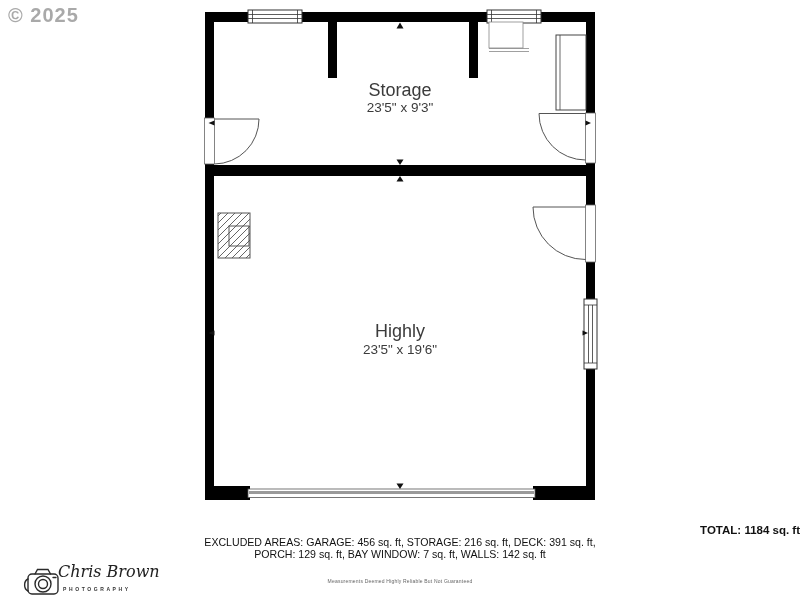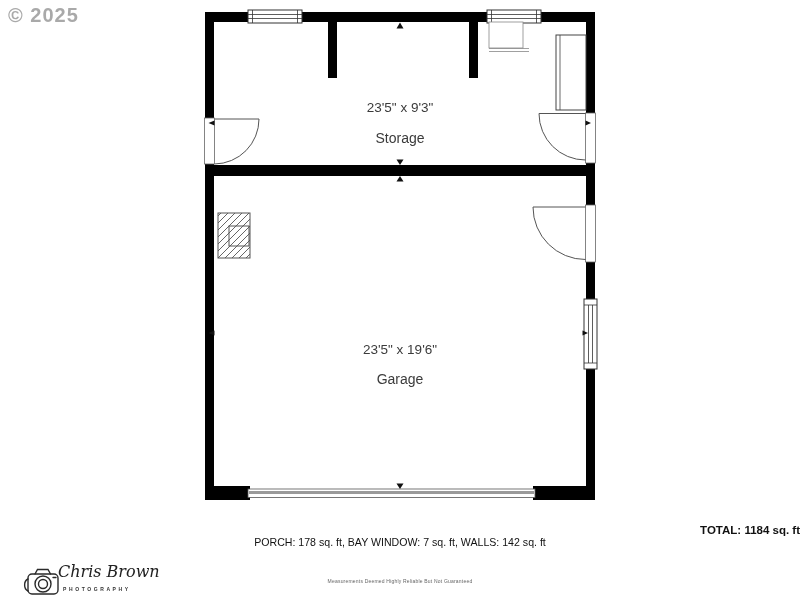--- a/index.html
+++ b/index.html
@@ -7,21 +7,21 @@
     position:relative;width:800px;height:600px;background:#ffffff;overflow:hidden;
     font-family:"Liberation Sans",sans-serif;
     text-decoration:underline;
   }
   .watermark{
     position:absolute;left:8px;top:4px;font-size:20px;letter-spacing:1px;
     color:#9b9b9b;opacity:.85;font-weight:bold;
   }
   svg.plan{position:absolute;left:0;top:0;}
   .room-label{position:absolute;left:215px;width:370px;text-align:center;color:#3b3b3b;}
-  .room-name{font-size:14px;line-height:18px;margin-top:48px;}
+  .room-name{font-size:18px;line-height:18px;}
   .room-dims{font-size:13.5px;line-height:16px;}
   .summary{position:absolute;left:0;top:524px;width:800px;text-align:center;color:#111;}
   .summary .total{font-size:11.5px;font-weight:bold;line-height:13px;text-align:right;}
   .summary .sum-line{font-size:10.6px;line-height:11.6px;}
   .disclaimer{position:absolute;left:0;top:578px;width:800px;text-align:center;
     font-size:5px;color:#666;letter-spacing:.2px;}
   .logo{position:absolute;left:22px;top:558px;width:170px;height:52px;color:#222;}
   .logo .cam{position:absolute;left:0;top:4px;}
   .logo .logo-name{
     position:absolute;left:36px;top:4px;font-family:"DejaVu Serif",serif;
@@ -119,26 +119,27 @@
     <g fill="#111">
       <polygon points="208.5,123 214.5,120.5 214.5,125.5"></polygon>
       <polygon points="591,123 585.5,120.5 585.5,125.5"></polygon>
       <polygon points="208.5,333 214.5,330.5 214.5,335.5"></polygon>
       <polygon points="588,333 582.5,330.5 582.5,335.5"></polygon>
     </g>
   </svg>
 
   <div class="room-label room-name" style="top:81px">Storage</div>
   <div class="room-label room-dims" style="top:100px">23'5" x 9'3"</div>
-  <div class="room-label room-name" style="top:322px">Garage</div>
+  <div class="room-label room-name" style="top:322px">Highly</div>
   <div class="room-label room-dims" style="top:342px">23'5" x 19'6"</div>
 
   <div class="summary">
     <div class="total">TOTAL: 1184 sq. ft</div>
-    <div class="sum-line">PORCH: 178 sq. ft, BAY WINDOW: 7 sq. ft, WALLS: 142 sq. ft</div>
+    <div class="sum-line">EXCLUDED AREAS: GARAGE: 456 sq. ft, STORAGE: 216 sq. ft, DECK: 391 sq. ft,</div>
+    <div class="sum-line">PORCH: 129 sq. ft, BAY WINDOW: 7 sq. ft, WALLS: 142 sq. ft</div>
   </div>
   <div class="disclaimer">Measurements Deemed Highly Reliable But Not Guaranteed</div>
 
   <div class="logo">
     <svg class="cam" width="40" height="40" viewBox="0 0 40 40">
       <g fill="none" stroke="#2a2a2a" stroke-width="1.4" stroke-linecap="round">
         <rect x="6" y="12" width="30" height="20" rx="4"></rect>
         <circle cx="21" cy="22" r="8"></circle>
         <circle cx="21" cy="22" r="4.5"></circle>
         <path d="M13,12 L15.5,7.5 H26 L28.5,12"></path>

